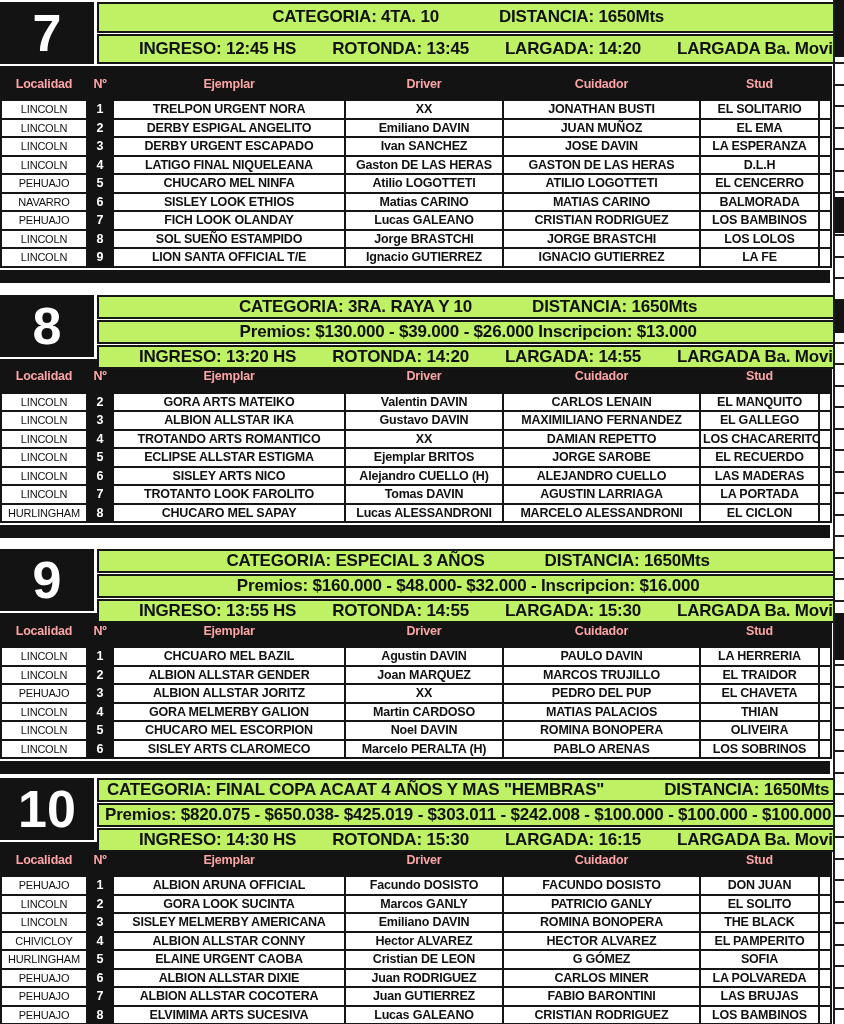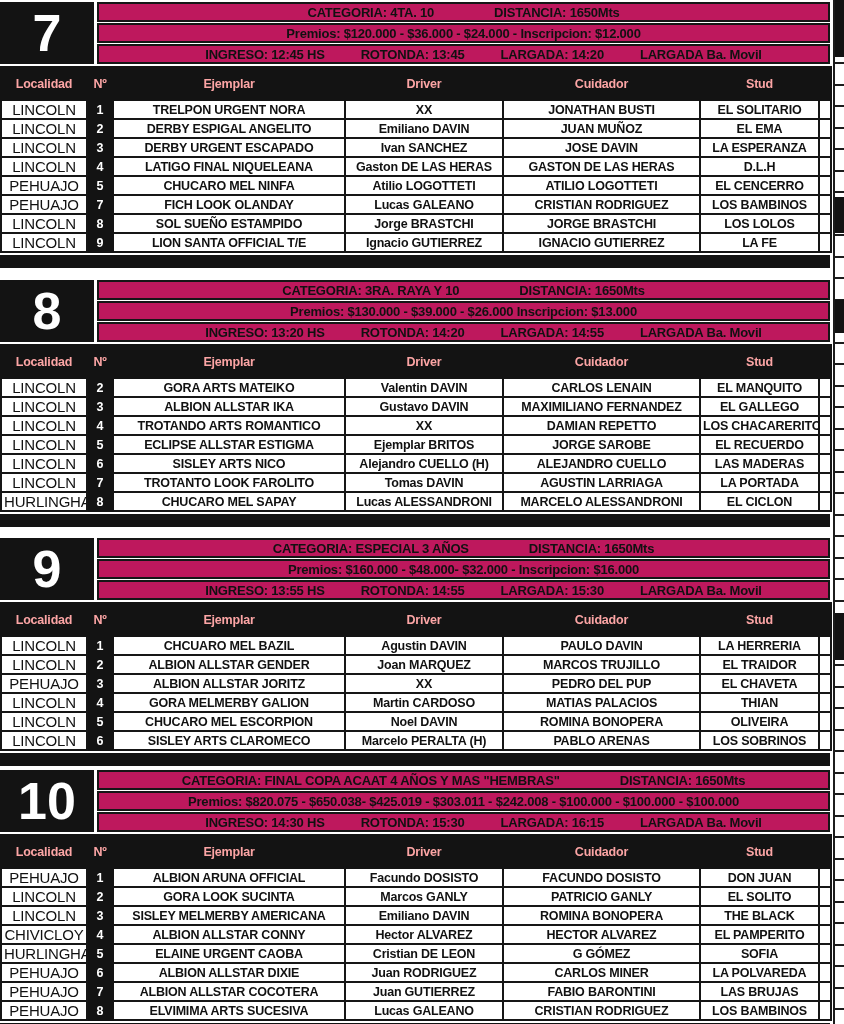--- a/index.html
+++ b/index.html
@@ -42,27 +42,27 @@
     line-height: 1;
   }
   .race-info {
     flex: 1;
     display: flex;
     flex-direction: column;
     gap: 1px;
   }
   .info-row {
     border: 2.5px solid #161616;
-    background: #be185d;
+    background: #bef264;
     flex: 1;
     display: flex;
     align-items: center;
     justify-content: center;
     font-weight: 700;
-    font-size: 13px;
+    font-size: 17px;
     white-space: nowrap;
     color: #111;
     letter-spacing: -0.2px;
   }
   .info-row.r1 { gap: 60px; }
   .info-row.r3 { gap: 36px; padding-left: 40px; }
 
   
   table.race-table {
     border-collapse: collapse;
@@ -93,21 +93,21 @@
     font-size: 12.5px;
     font-weight: 700;
     text-align: center;
     padding: 0 2px;
     white-space: nowrap;
     overflow: hidden;
     background: #ffffff;
     color: #111;
     letter-spacing: -0.2px;
   }
-  table.race-table td.c-loc { font-weight: 400; font-size: 15px; }
+  table.race-table td.c-loc { font-weight: 400; font-size: 11px; }
   table.race-table td.c-num {
     background: #131313;
     color: #ffffff;
     border-color: #131313;
     font-weight: 700;
   }
   table.race-table td.c-sp { padding: 0; }
 
   .race-endbar {
     height: 13px;
@@ -140,23 +140,20 @@
 <div class="page">
   <section class="race">
     <div class="race-head">
       <div class="race-num">
         <span>7</span>
       </div>
       <div class="race-info">
         <div class="info-row r1">
           <span>CATEGORIA: 4TA. 10</span>
           <span>DISTANCIA: 1650Mts</span>
-        </div>
-        <div class="info-row r2">
-          <span>Premios: $120.000 - $36.000 - $24.000 - Inscripcion: $12.000</span>
         </div>
         <div class="info-row r3">
           <span>INGRESO: 12:45 HS</span>
           <span>ROTONDA: 13:45</span>
           <span>LARGADA: 14:20</span>
           <span>LARGADA Ba. Movil</span>
         </div>
       </div>
     </div>
     <table class="race-table">
@@ -224,20 +221,29 @@
   <tr>
     <td class="c-loc">PEHUAJO</td>
     <td class="c-num">5</td>
     <td class="c-ej">CHUCARO MEL NINFA</td>
     <td class="c-dr">Atilio LOGOTTETI</td>
     <td class="c-cu">ATILIO LOGOTTETI</td>
     <td class="c-st">EL CENCERRO</td>
     <td class="c-sp"></td>
   </tr>
 
+  <tr>
+    <td class="c-loc">NAVARRO</td>
+    <td class="c-num">6</td>
+    <td class="c-ej">SISLEY LOOK ETHIOS</td>
+    <td class="c-dr">Matias CARINO</td>
+    <td class="c-cu">MATIAS CARINO</td>
+    <td class="c-st">BALMORADA</td>
+    <td class="c-sp"></td>
+  </tr>
 
   <tr>
     <td class="c-loc">PEHUAJO</td>
     <td class="c-num">7</td>
     <td class="c-ej">FICH LOOK OLANDAY</td>
     <td class="c-dr">Lucas GALEANO</td>
     <td class="c-cu">CRISTIAN RODRIGUEZ</td>
     <td class="c-st">LOS BAMBINOS</td>
     <td class="c-sp"></td>
   </tr>

